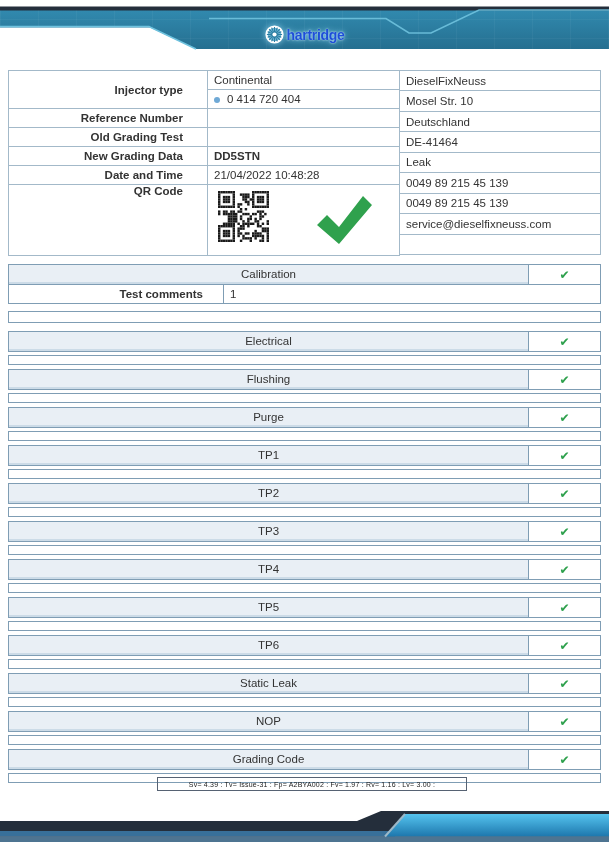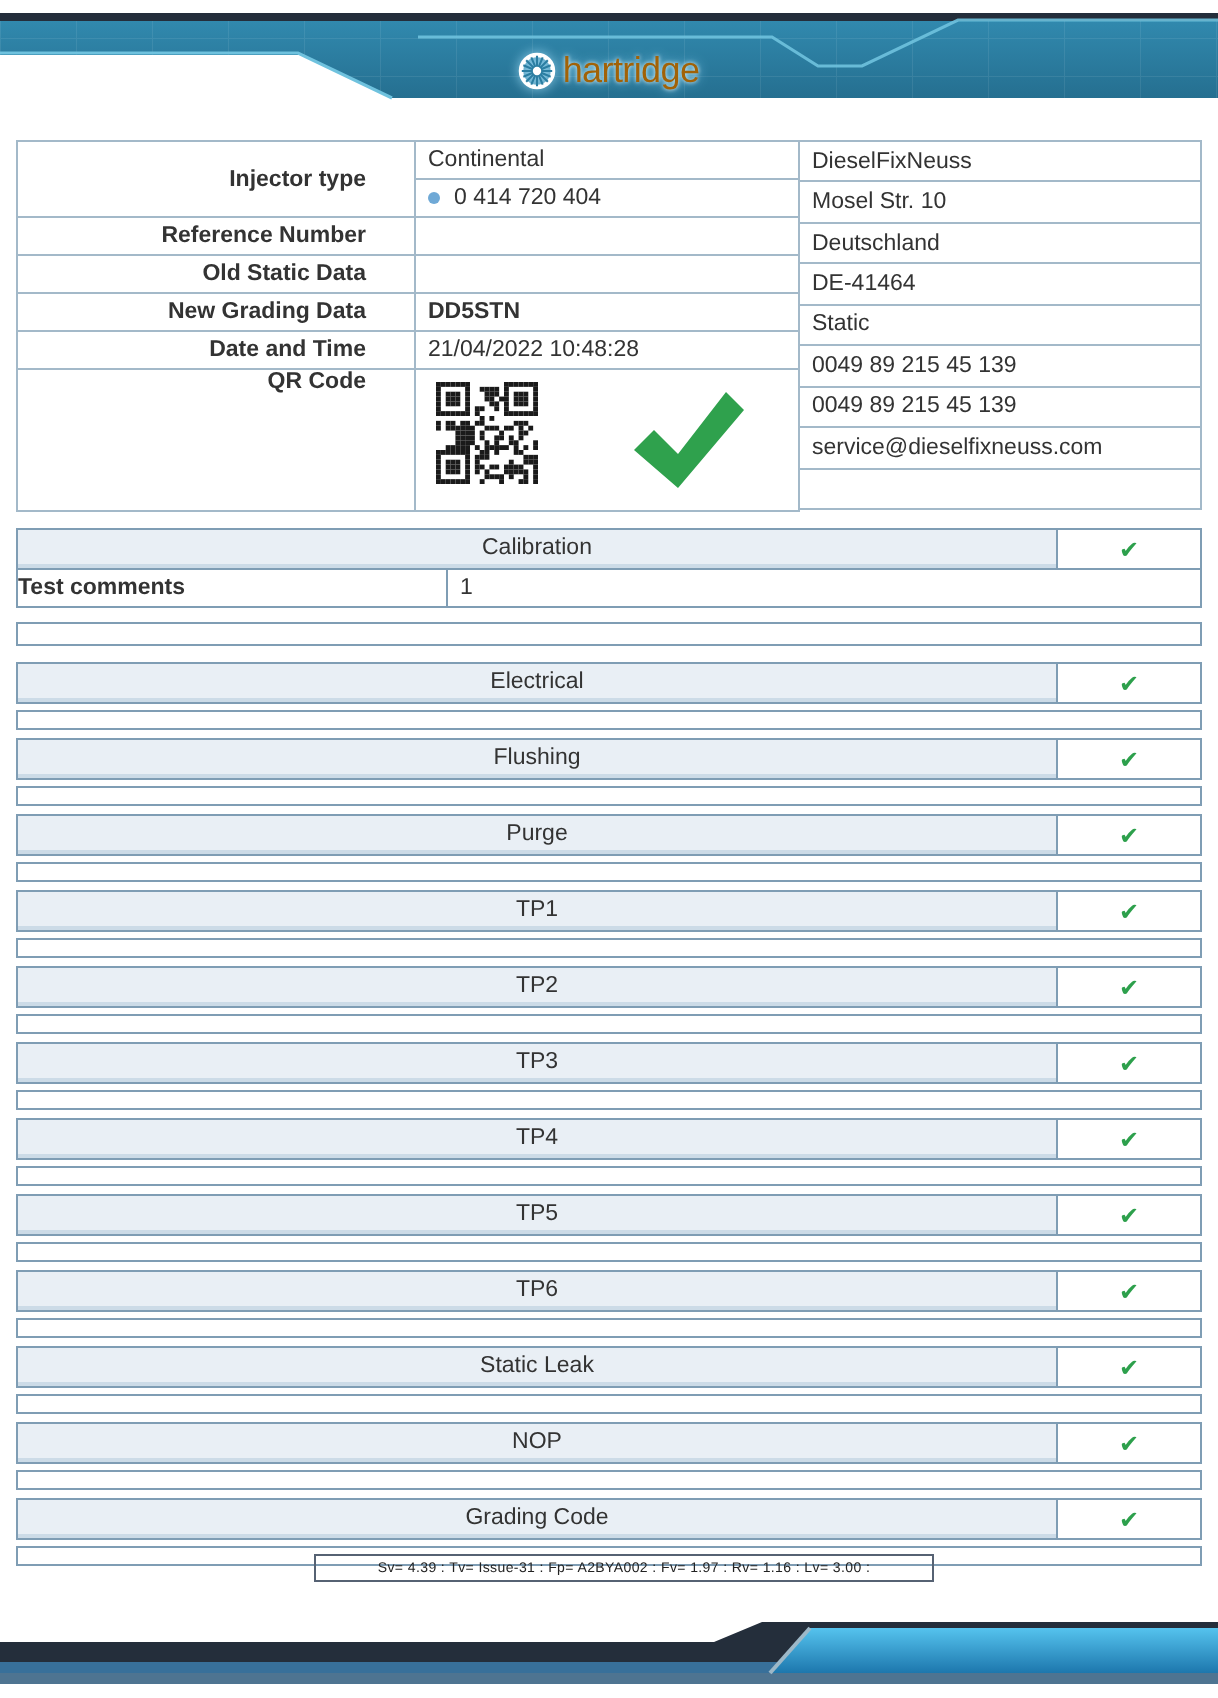--- a/index.html
+++ b/index.html
@@ -8,21 +8,21 @@
     position: relative;
     background:#ffffff;
     font-family:"Liberation Sans", sans-serif;
     color:#333;
     overflow:hidden;
   }
   
   .banner-top { position:absolute; left:0; top:0; width:609px; height:57px; }
   .brand { position:absolute; left:0; top:25px; width:609px; display:flex; justify-content:center; align-items:center; gap:3px; }
   .brand-text {
-    color:#a16207; font-weight:normal; font-size:18px; letter-spacing:-0.3px;
+    color:#1d4ed8; font-weight:bold; font-size:14px; letter-spacing:-0.3px;
     text-shadow:0 0 6px rgba(150,225,255,.95), 0 0 2px #ffffff;
   }
   .wheel { filter: drop-shadow(0 0 3px rgba(170,230,255,.9)); }
   
   .info-table { position:absolute; left:8px; top:70px; width:593px; height:185px; display:flex; font-size:11.5px; }
   .info-table table { border-collapse:collapse; table-layout:fixed; }
   .t-left  { width:392px; height:185px; }
   .t-right { width:201px; height:185px; }
   .info-table td { border:1px solid #a3b9c9; height:19px; padding:0 6px; overflow:hidden; white-space:nowrap; }
   .t-right td { border-left:none;margin-left:13px; }
@@ -41,21 +41,21 @@
   .block { border:1px solid #7f9db4; background:#fff; }
   .hdr { display:flex; height:19px; }
   .hdr .title {
     flex:1; background:#e9eff5; box-shadow: inset 0 -2px 0 #ccdbe7;
     text-align:center; font-weight:normal; line-height:18px;
     border-right:1px solid #7f9db4;
   }
   .hdr .chk { width:71px; display:flex; align-items:center; justify-content:center; }
   .check-glyph { color:#2da04c; font-weight:bold; font-size:12px; line-height:1; font-family:"DejaVu Sans", sans-serif; }
   .comments { display:flex; height:19px; border-top:1px solid #7f9db4; }
-  .c-lbl { width:215px; font-weight:bold; line-height:18px; padding-right:7px; border-right:1px solid #7f9db4; }
+  .c-lbl { width:215px; text-align:right; font-weight:bold; line-height:18px; padding-right:20px; border-right:1px solid #7f9db4; }
   .c-val { flex:1; line-height:18px; padding-left:6px; }
   .block { margin-bottom:3px; }
   .strip { border:1px solid #7f9db4; height:10px; margin-bottom:4px; background:#fff; }
   .strip.cal-strip { margin-top:7px; height:12px; margin-bottom:8px; }
   .extra-gap { margin-top:0; }
   
   .footer-line {
     position:absolute; left:157px; top:777px; width:310px; height:14px;
     border:1px solid #566273; display:flex; align-items:center; justify-content:center;
     font-size:7px; color:#222; letter-spacing:0.2px; white-space:nowrap;
@@ -103,21 +103,21 @@
       <td class="val">Continental</td>
     </tr>
     <tr>
       <td class="val"><span class="dot"></span><span>0 414 720 404</span></td>
     </tr>
     <tr>
       <td class="lbl">Reference Number</td>
       <td class="val"></td>
     </tr>
     <tr>
-      <td class="lbl">Old Static Data</td>
+      <td class="lbl">Old Grading Test</td>
       <td class="val"></td>
     </tr>
     <tr>
       <td class="lbl">New Grading Data</td>
       <td class="val bold">DD5STN</td>
     </tr>
     <tr>
       <td class="lbl">Date and Time</td>
       <td class="val">21/04/2022 10:48:28</td>
     </tr>
@@ -369,21 +369,21 @@
     <tr>
           <td>Mosel Str. 10</td>
         </tr>
     <tr>
           <td>Deutschland</td>
         </tr>
     <tr>
           <td>DE-41464</td>
         </tr>
     <tr>
-          <td>Static</td>
+          <td>Leak</td>
         </tr>
     <tr>
           <td>0049 89 215 45 139</td>
         </tr>
     <tr>
           <td>0049 89 215 45 139</td>
         </tr>
     <tr>
           <td>service@dieselfixneuss.com</td>
         </tr>

